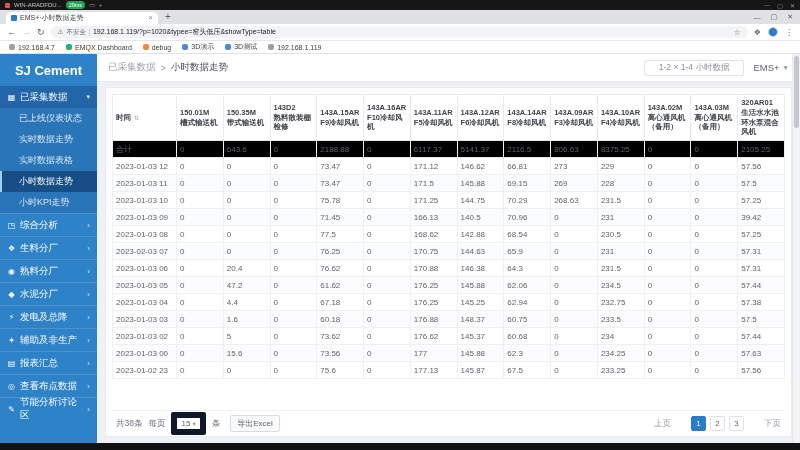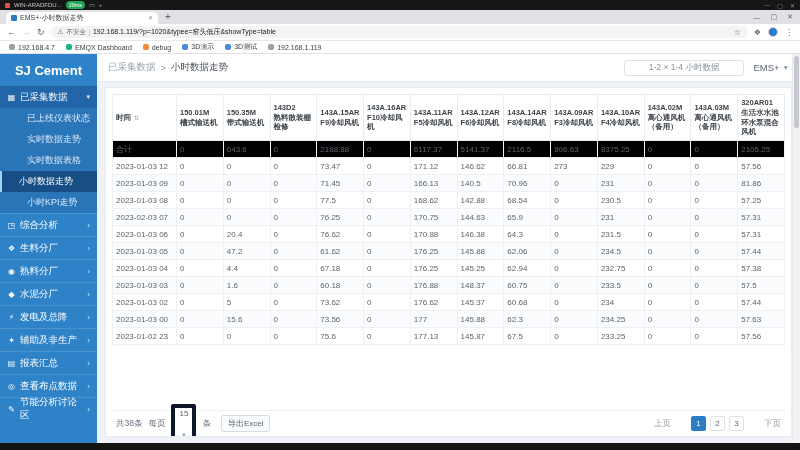--- a/index.html
+++ b/index.html
@@ -40,46 +40,46 @@
   .bm-item { display:flex; align-items:center; gap:3px; white-space:nowrap; }
   .bm-fav { width:6px; height:6px; border-radius:2px; flex-shrink:0; }
 
   
   .app { display:flex; height:389px; }
   .sidebar { width:97px; background:#2e82c8; color:#fff; flex-shrink:0; overflow:hidden; }
   .logo { height:32px; display:flex; align-items:center; justify-content:center; font-weight:bold; font-size:13px; }
   .parent-item { height:22px; background:#2265a8; display:flex; align-items:center; gap:4px; padding:0 7px; font-size:9.5px; }
   .parent-caret { margin-left:auto; font-size:7px; opacity:.85; }
   .side-ic { font-size:8px; width:9px; text-align:center; flex-shrink:0; }
-  .sub-item { height:21px; display:flex; align-items:center; padding-left:27px; font-size:9px; color:#d9eafa; background:#2a74b8; }
+  .sub-item { height:21px; display:flex; align-items:center; padding-left:19px; font-size:9px; color:#d9eafa; background:#2a74b8; }
   .sub-item.active { background:#164e85; color:#fff; border-left:2px solid #9fd0f5; padding-left:17px; }
   .side-item { height:23px; display:flex; align-items:center; gap:4px; padding:0 7px; font-size:9.5px; border-top:1px solid rgba(255,255,255,.14); }
   .chev { margin-left:auto; font-size:8px; opacity:.8; }
 
   .content { flex:1; background:#eef1f5; display:flex; flex-direction:column; min-width:0; }
   .crumb-bar { height:28px; background:#fff; display:flex; align-items:center; padding:0 11px; border-bottom:1px solid #e6e9ed; }
   .crumbs { font-size:9.5px; color:#98a1ab; display:flex; gap:5px; align-items:center; }
   .crumb-cur { color:#474e56; }
   .crumb-right { margin-left:auto; display:flex; align-items:center; gap:9px; }
-  .chip { border:1px solid #dde2e8; border-radius:3px; padding:1px 24px; font-size:8.5px; color:#8a939d; background:#fff; }
+  .chip { border:1px solid #dde2e8; border-radius:3px; padding:1px 14px; font-size:8.5px; color:#8a939d; background:#fff; }
   .app-menu { font-size:9.5px; color:#5a6470; display:flex; align-items:center; gap:3px; }
   .menu-caret { font-size:6.5px; color:#8a939d; }
 
   
   .table-card { margin:5px 8px 6px 8px; background:#fff; flex:1; display:flex; flex-direction:column; padding:6px 6px 0 6px; overflow:hidden; border:1px solid #e9ecef; }
   .table-wrap { flex:1; overflow:hidden; }
   table { width:100%; border-collapse:collapse; table-layout:fixed; }
   th { font-size:7.5px; font-weight:bold; color:#3d434a; text-align:left; padding:3px 3px; border:1px solid #e9ecef; vertical-align:middle; line-height:1.3; background:#fff; word-break:break-all; }
   td { font-size:8px; color:#5d646c; padding:0 3px; height:17px; border:1px solid #eef0f3; white-space:nowrap; overflow:hidden; }
   tr.total { background:#000000; }
   tbody tr:nth-child(odd):not(.total) { background:#fbfcfd; }
   .sort-ic { font-size:6px; color:#b7bdc4; margin-left:3px; }
 
   .table-footer { height:26px; display:flex; align-items:center; gap:6px; font-size:8.5px; color:#6b7480; border-top:1px solid #eef0f3; padding:0 4px; }
-  .pp-select { border:4px solid #0f172a; border-radius:2px; padding:1px 4px; font-size:8px; color:#5a6470; display:inline-flex; gap:13px; align-items:center; background:#fff;flex-direction:column; }
+  .pp-select { border:6px solid #0f172a; border-radius:2px; padding:1px 4px; font-size:8px; color:#5a6470; display:inline-flex; gap:2px; align-items:center; background:#fff; }
   .export-btn { border:1px solid #d8dde3; border-radius:2px; padding:2px 6px; font-size:8px; color:#5a6470; background:#fafbfc; margin-left:4px; }
   .pager { margin-left:auto; display:flex; gap:20px; align-items:center; font-size:8.5px; color:#9aa2ab; }
   .page-btn { min-width:15px; height:15px; border:1px solid #dde2e8; border-radius:2px; display:inline-flex; align-items:center; justify-content:center; background:#fff; color:#5a6470; font-size:8px; padding:0 2px; }
   .page-btn.active { background:#2a7dc5; border-color:#2a7dc5; color:#fff; }
 
   .bottom-strip { height:7px; background:#121212; }
 
   .scrollbar { position:absolute; right:0; top:54px; width:8px; height:389px; background:#f2f3f5; border-left:1px solid #e6e8ea; z-index:9; }
   .thumb { margin:2px 0 0 1px; width:5px; height:72px; background:#c4c8cd; border-radius:3px; }
 </style>
@@ -343,34 +343,66 @@
                 <td>171.12</td>
                 <td>146.62</td>
                 <td>66.81</td>
                 <td>273</td>
                 <td>229</td>
                 <td>0</td>
                 <td>0</td>
                 <td>57.56</td>
               </tr>
               <tr>
+                <td>2023-01-03 11</td>
+                <td>0</td>
+                <td>0</td>
+                <td>0</td>
+                <td>73.47</td>
+                <td>0</td>
+                <td>171.5</td>
+                <td>145.88</td>
+                <td>69.15</td>
+                <td>269</td>
+                <td>228</td>
+                <td>0</td>
+                <td>0</td>
+                <td>57.5</td>
+              </tr>
+              <tr>
+                <td>2023-01-03 10</td>
+                <td>0</td>
+                <td>0</td>
+                <td>0</td>
+                <td>75.78</td>
+                <td>0</td>
+                <td>171.25</td>
+                <td>144.75</td>
+                <td>70.29</td>
+                <td>268.63</td>
+                <td>231.5</td>
+                <td>0</td>
+                <td>0</td>
+                <td>57.25</td>
+              </tr>
+              <tr>
                 <td>2023-01-03 09</td>
                 <td>0</td>
                 <td>0</td>
                 <td>0</td>
                 <td>71.45</td>
                 <td>0</td>
                 <td>166.13</td>
                 <td>140.5</td>
                 <td>70.96</td>
                 <td>0</td>
                 <td>231</td>
                 <td>0</td>
                 <td>0</td>
-                <td>81.86</td>
+                <td>39.42</td>
               </tr>
               <tr>
                 <td>2023-01-03 08</td>
                 <td>0</td>
                 <td>0</td>
                 <td>0</td>
                 <td>77.5</td>
                 <td>0</td>
                 <td>168.62</td>
                 <td>142.88</td>

